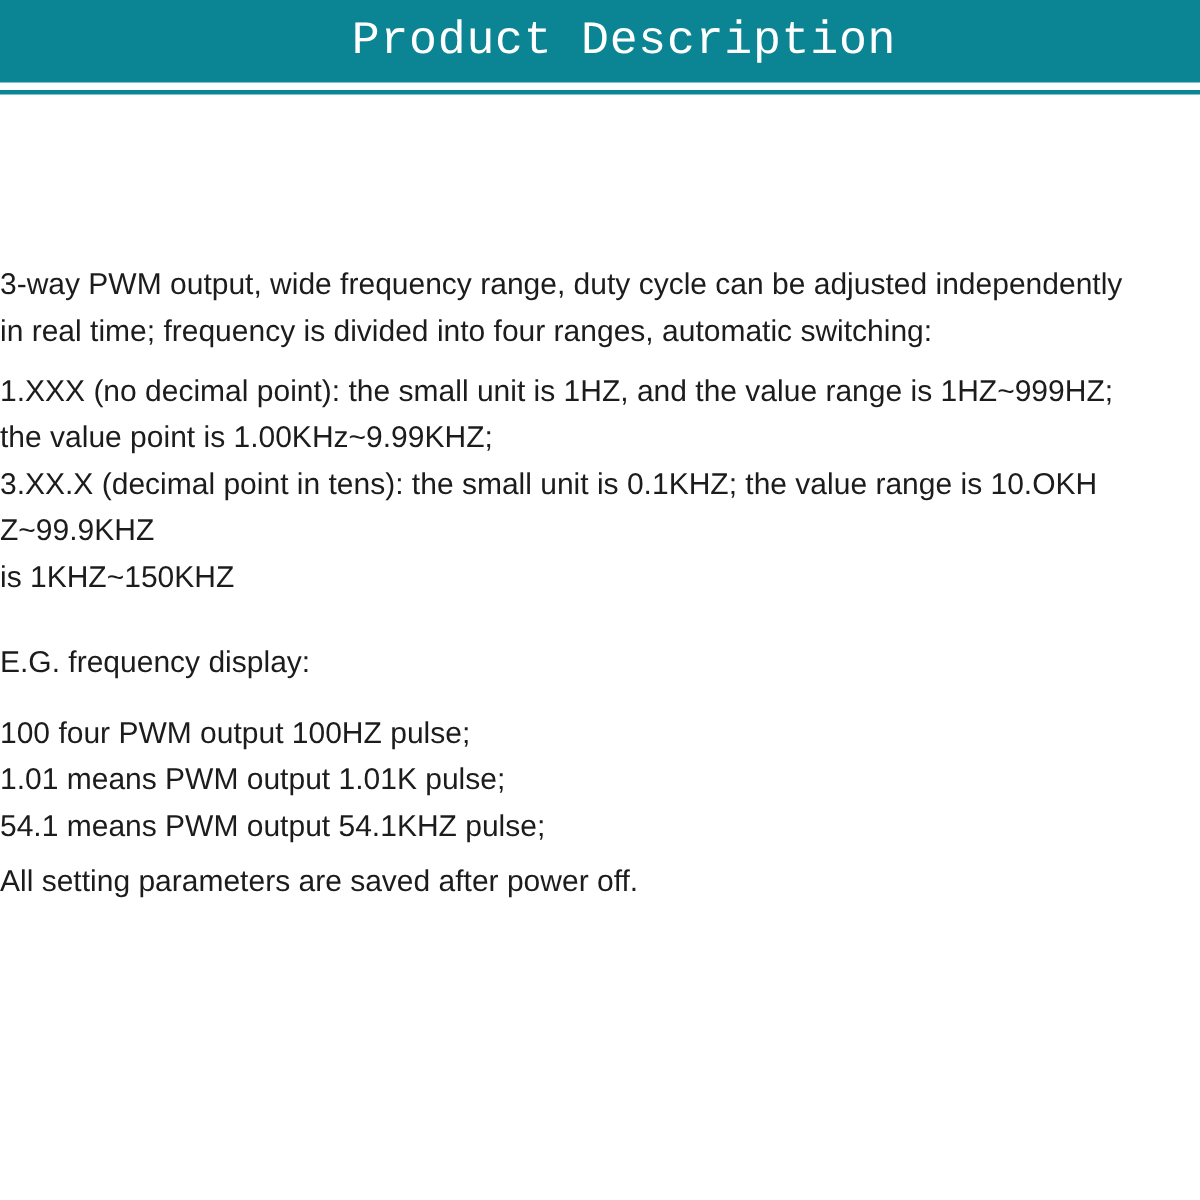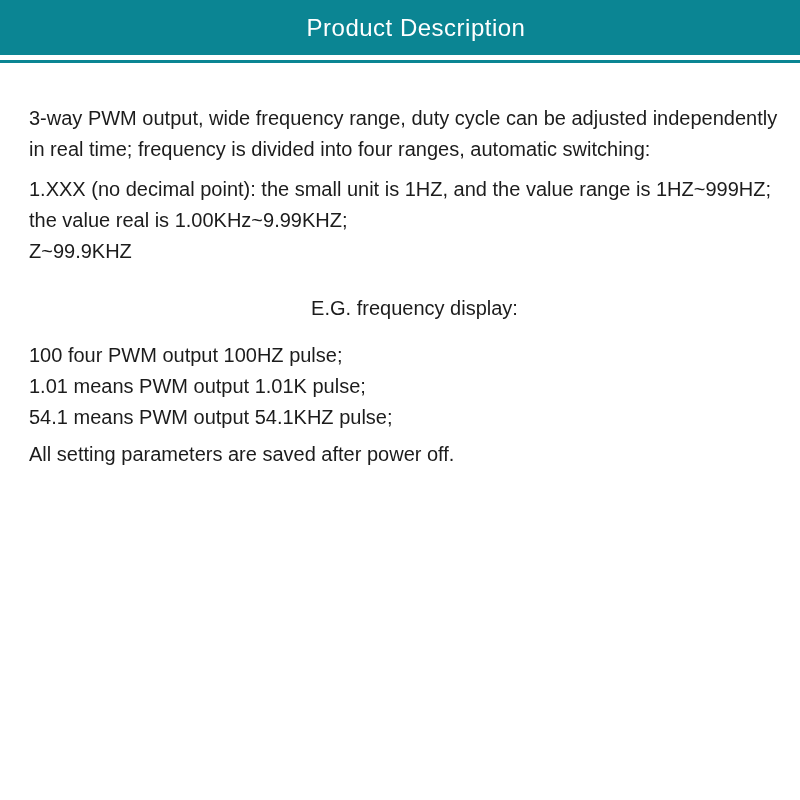--- a/index.html
+++ b/index.html
@@ -17,62 +17,64 @@
     font-family:"Liberation Sans", sans-serif;
     overflow:hidden;
   }
   .banner{
     width:800px;height:55px;
     background:var(--banner);
     display:flex;align-items:center;justify-content:center;
   }
   .banner-title{
     color:var(--banner-text);
-    font-size:24px;
+    font-size:31px;
     font-weight:400;
     letter-spacing:0.5px;
     margin-left:32px; 
     white-space:nowrap;
+    font-family:Liberation Mono, monospace;
   }
   .banner-rule{
     width:800px;height:3px;
     background:var(--rule);
     margin-top:5px;
   }
   .content{
-    margin-top:40px;
-    padding-left:29px;
+    margin-top:112px;
     color:var(--text);
   }
   .line{
     font-size:20px;
     line-height:31px;
     height:31px;
     white-space:nowrap;
     color:var(--text);
   }
   .mt9{margin-top:9px;}
   .mt7{margin-top:7px;}
-  .mt26{margin-top:26px;text-align:center;}
+  .mt26{margin-top:26px;}
   .mt16{margin-top:16px;}
   .mt12{margin-top:12px;}
   .mt6{margin-top:6px;}
 </style>
 </head>
 <body>
 
 <div class="banner">
   <div class="banner-title">Product Description</div>
 </div>
 <div class="banner-rule"></div>
 
 <div class="content">
   <div class="line">3-way PWM output, wide frequency range, duty cycle can be adjusted independently</div>
   <div class="line">in real time; frequency is divided into four ranges, automatic switching:</div>
   <div class="line mt9">1.XXX (no decimal point): the small unit is 1HZ, and the value range is 1HZ~999HZ;</div>
-  <div class="line">the value real is 1.00KHz~9.99KHZ;</div>
+  <div class="line">the value point is 1.00KHz~9.99KHZ;</div>
+  <div class="line">3.XX.X (decimal point in tens): the small unit is 0.1KHZ; the value range is 10.OKH</div>
   <div class="line">Z~99.9KHZ</div>
+  <div class="line">is 1KHZ~150KHZ</div>
   <div class="line mt26">E.G. frequency display:</div>
   <div class="line mt16">100 four PWM output 100HZ pulse;</div>
   <div class="line">1.01 means PWM output 1.01K pulse;</div>
   <div class="line">54.1 means PWM output 54.1KHZ pulse;</div>
   <div class="line mt6">All setting parameters are saved after power off.</div>
 </div>
 
 </body></html>

